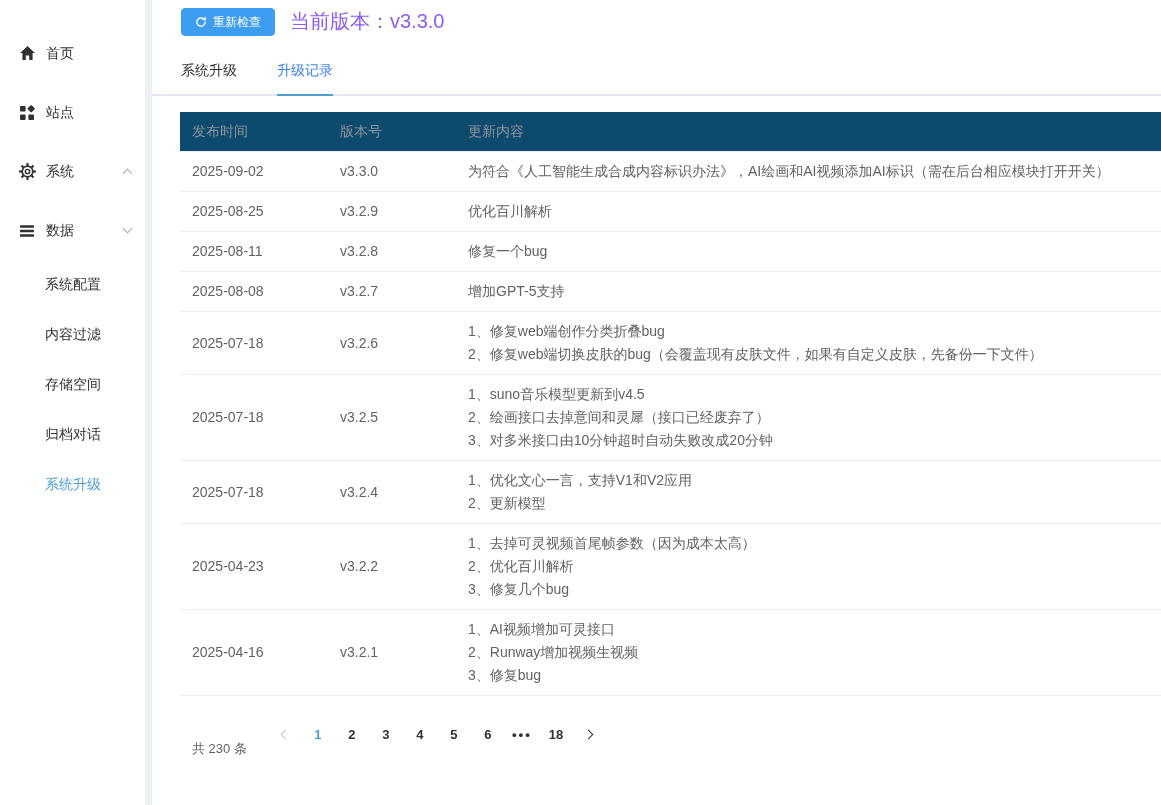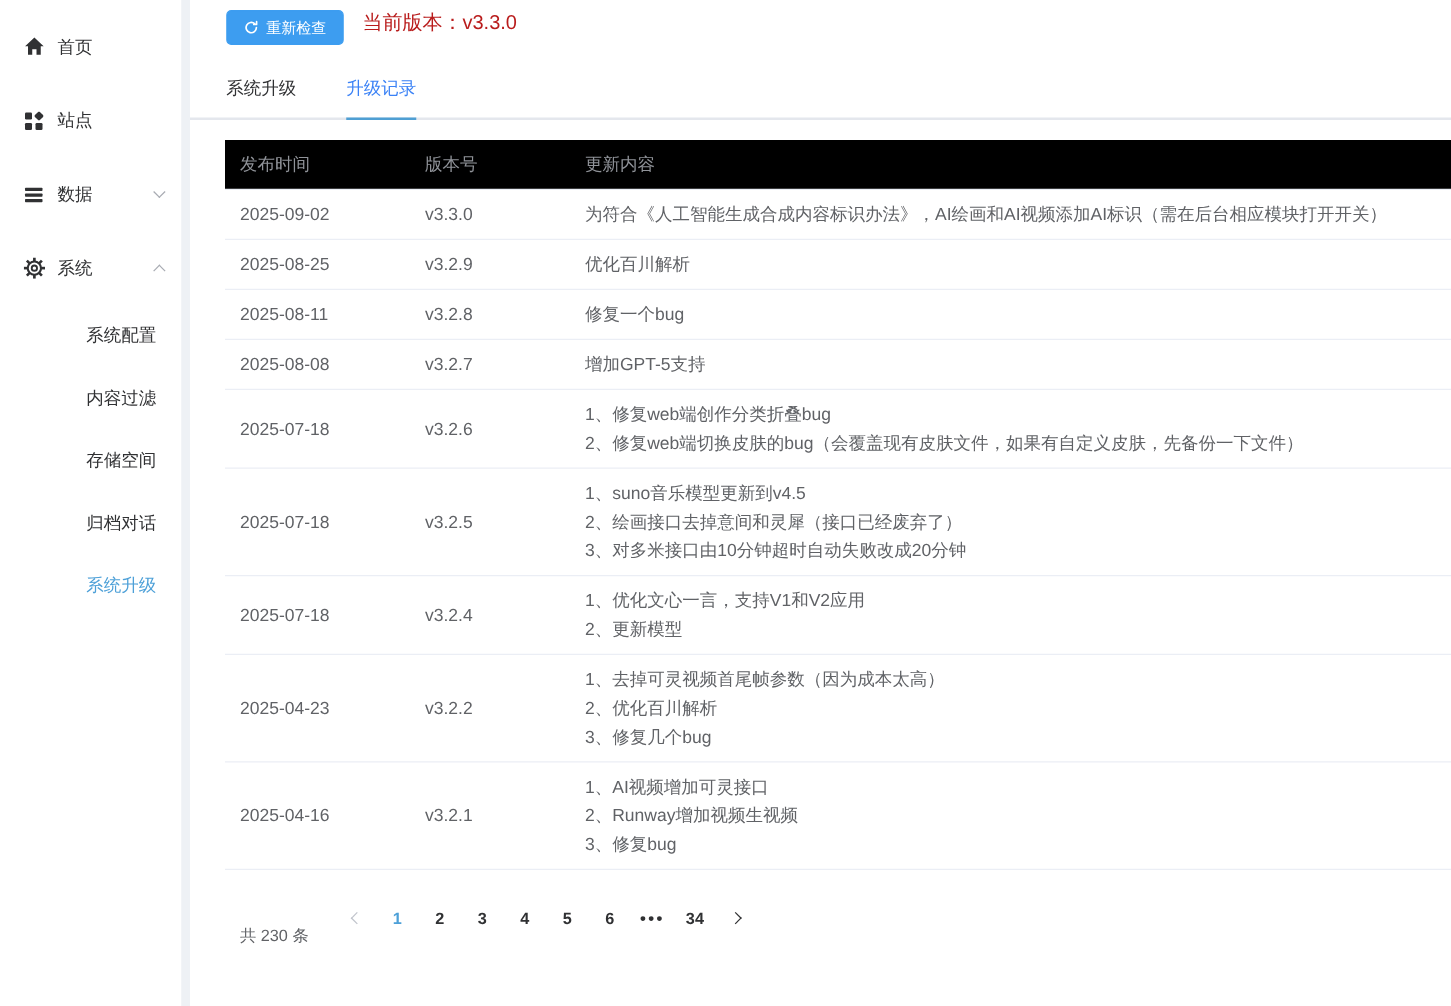--- a/index.html
+++ b/index.html
@@ -7,21 +7,21 @@
   body {
     font-family: "Liberation Sans", "DejaVu Sans", sans-serif;
     background: #ffffff;
     color: #303133;
     font-size: 14px;
     position: relative;
   }
 
   
   .sidebar {
-    position: absolute; left: 0; top: 0;
+    position: absolute; left: 0; top: 16px;
     width: 145px; height: 603px;
     background: #ffffff;
     padding-top: 8px;
   }
   .side-strip {
     position: absolute; left: 145px; top: 0;
     width: 7px; height: 805px;
     background: #eef1f5;
   }
   .side-item {
@@ -34,56 +34,56 @@
   .side-item .chev { margin-left: auto; }
   .chev {
     width: 7px; height: 7px; display: inline-block;
     border-top: 1px solid #a8abb2; border-right: 1px solid #a8abb2;
   }
   .chev.down { transform: rotate(135deg); margin-top: -4px; }
   .chev.up   { transform: rotate(-45deg); margin-top: 4px; }
   .side-sub { }
   .side-sub-item {
     height: 50px; display: flex; align-items: center;
-    padding-left: 45px; font-size: 14px; color: #303133; cursor: pointer; margin-left: 24px;
+    padding-left: 45px; font-size: 14px; color: #303133; cursor: pointer;
   }
   .side-sub-item.active { color: #4da0d8; }
 
   
   .main {
     position: absolute; left: 152px; top: 0;
     width: 1009px; height: 805px; background: #ffffff;
   }
 
   .toolbar { margin: 8px 0 0 29px; display: flex; align-items: flex-start; height: 28px; }
   .btn-primary {
     display: inline-flex; align-items: center; gap: 6px;
     background: #3d9df0; color: #ffffff;
     border: 1px solid #3d9df0; border-radius: 4px;
     height: 28px; padding: 0 13px; font-size: 12px;
     cursor: pointer; font-family: inherit;
   }
-  .version-text { margin-left: 15px; font-size: 16px; color: #b91c1c; }
+  .version-text { margin-left: 15px; font-size: 20px; color: #8b5cf6; }
 
   .tabs {
     margin-top: 26px; padding-left: 29px;
     border-bottom: 2px solid #e4e7ed;
     display: flex; height: 34px;
   }
   .tab {
     margin-right: 40px; padding-bottom: 14px;
     font-size: 14px; color: #303133; cursor: pointer;
     border-bottom: 2px solid transparent; margin-bottom: -2px;
   }
   .tab.active { color: #3b82f6; border-bottom-color: #4f9fd3; }
 
   
   .table { margin: 16px 0 0 28px; width: 981px; font-size: 14px; }
   .thead {
-    display: flex; background: #000000; height: 40px; align-items: center;
+    display: flex; background: #0c4a6e; height: 40px; align-items: center;
     color: #909399; border-bottom: 1px solid #ebeef5;
   }
   .trow {
     display: flex; border-bottom: 1px solid #ebeef5;
     color: #606266; align-items: center;
   }
   .cell { padding: 8px 12px; line-height: 23px; }
   .c1 { width: 148px; flex: 0 0 148px; }
   .c2 { width: 128px; flex: 0 0 128px; }
   .c3 { flex: 1 1 auto; white-space: pre-line; }
@@ -130,31 +130,20 @@
   <div class="side-item">
     <span class="icon">
       <svg width="16" height="16" viewBox="0 0 16 16" fill="#303133">
         <rect x="1" y="1" width="5.6" height="5.6" rx="1"></rect>
         <rect x="9.4" y="1" width="5.6" height="5.6" rx="1" transform="rotate(45 12.2 3.8)"></rect>
         <rect x="1" y="9.4" width="5.6" height="5.6" rx="1"></rect>
         <rect x="9.4" y="9.4" width="5.6" height="5.6" rx="1"></rect>
       </svg>
     </span>
     <span class="lbl">站点</span>
-  </div>
-  <div class="side-item">
-    <span class="icon">
-      <svg width="16" height="16" viewBox="0 0 16 16" fill="#303133">
-        <rect x="1" y="2.2" width="14" height="2.6" rx="0.6"></rect>
-        <rect x="1" y="6.7" width="14" height="2.6" rx="0.6"></rect>
-        <rect x="1" y="11.2" width="14" height="2.6" rx="0.6"></rect>
-      </svg>
-    </span>
-    <span class="lbl">数据</span>
-    <span class="chev down"></span>
   </div>
   <div class="side-item">
     <span class="icon">
       <svg width="17" height="17" viewBox="0 0 16 16">
         <g fill="#303133">
           <rect x="7" y="0" width="2" height="3"></rect>
           <rect x="7" y="13" width="2" height="3"></rect>
           <rect x="0" y="7" width="3" height="2"></rect>
           <rect x="13" y="7" width="3" height="2"></rect>
           <rect x="7" y="0" width="2" height="3" transform="rotate(45 8 8)"></rect>
@@ -162,20 +151,31 @@
           <rect x="0" y="7" width="3" height="2" transform="rotate(45 8 8)"></rect>
           <rect x="13" y="7" width="3" height="2" transform="rotate(45 8 8)"></rect>
         </g>
         <circle cx="8" cy="8" r="5" fill="#ffffff" stroke="#303133" stroke-width="1.6"></circle>
         <circle cx="8" cy="8" r="2" fill="none" stroke="#303133" stroke-width="1.4"></circle>
       </svg>
     </span>
     <span class="lbl">系统</span>
     <span class="chev up"></span>
   </div>
+  <div class="side-item">
+    <span class="icon">
+      <svg width="16" height="16" viewBox="0 0 16 16" fill="#303133">
+        <rect x="1" y="2.2" width="14" height="2.6" rx="0.6"></rect>
+        <rect x="1" y="6.7" width="14" height="2.6" rx="0.6"></rect>
+        <rect x="1" y="11.2" width="14" height="2.6" rx="0.6"></rect>
+      </svg>
+    </span>
+    <span class="lbl">数据</span>
+    <span class="chev down"></span>
+  </div>
   <div class="side-sub">
     <div class="side-sub-item">系统配置</div>
     <div class="side-sub-item">内容过滤</div>
     <div class="side-sub-item">存储空间</div>
     <div class="side-sub-item">归档对话</div>
     <div class="side-sub-item active">系统升级</div>
   </div>
 </aside>
 <div class="side-strip"></div>
 
@@ -269,19 +269,19 @@
       </button>
     <span class="pager-pages">
         <button class="page active">1</button>
         <button class="page">2</button>
         <button class="page">3</button>
         <button class="page">4</button>
         <button class="page">5</button>
         <button class="page">6</button>
       </span>
     <button class="pg-btn pg-ellipsis">•••</button>
-    <button class="page">34</button>
+    <button class="page">18</button>
     <button class="pg-btn pg-arrow">
         <span class="chev right"></span>
       </button>
   </div>
 
 </main>
 
 </body></html>

